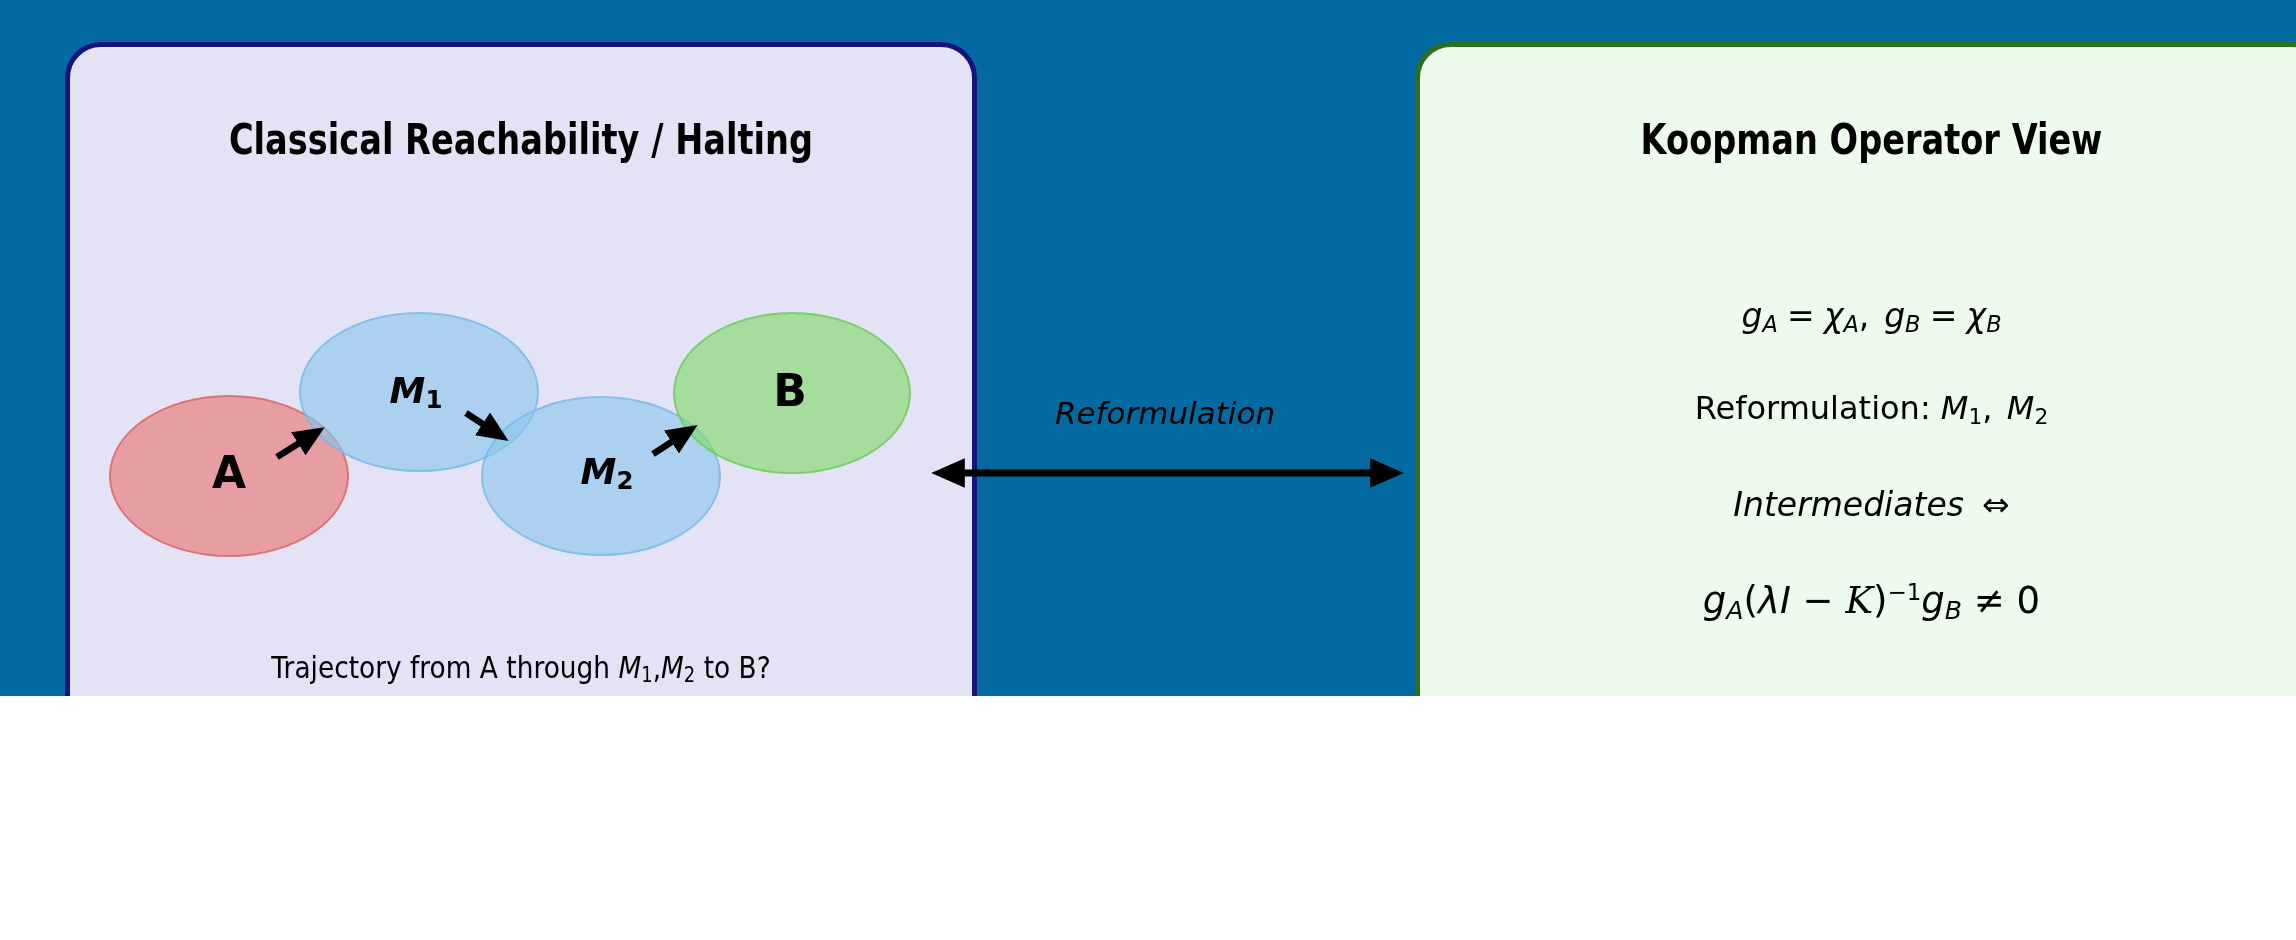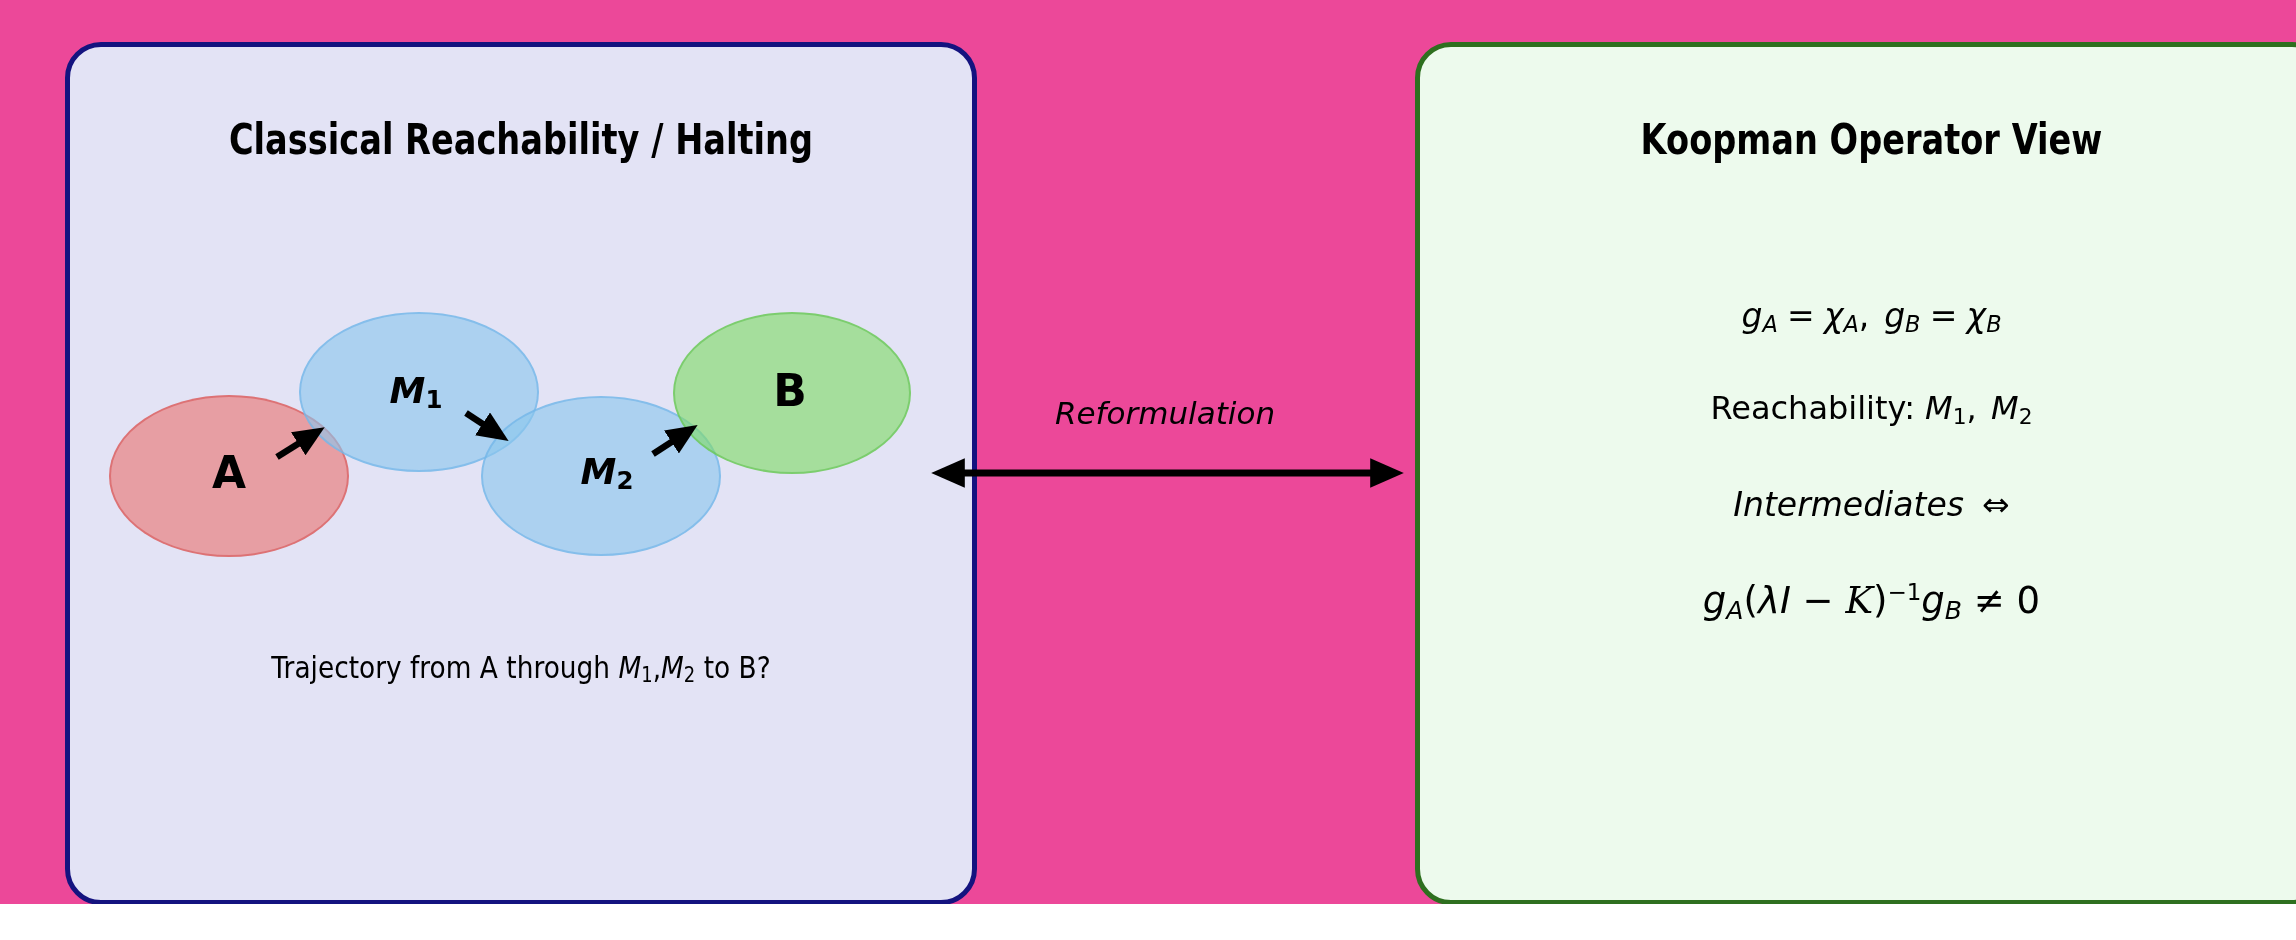--- a/index.html
+++ b/index.html
@@ -4,22 +4,22 @@
 <style>
   html, body {
     margin: 0;
     padding: 0;
     background: #ffffff;
     font-family: "DejaVu Sans", "Liberation Sans", sans-serif;
   }
   #canvas {
     position: relative;
     width: 2296px;
-    height: 904px;
-    background: #ec4899;
+    height: 696px;
+    background: #0369a1;
     overflow: hidden;
     color: #000;
   }
   .panel {
     position: absolute;
     top: 42px;
     height: 863px;
     border-style: solid;
     border-width: 5px;
     border-radius: 36px;
@@ -181,19 +181,19 @@
     </defs>
     <line x1="16" y1="28" x2="469" y2="28" stroke="#000000" stroke-width="7" marker-start="url(#ah2)" marker-end="url(#ah2)"></line>
   </svg>
 
   <section class="panel" id="right-panel" style="background-color: rgb(237, 250, 237); border-color: rgb(46, 111, 31);">
 
     <h2 class="panel-title">Koopman Operator View</h2>
 
     <p class="math-line" id="rp-line1"><i class="it">g</i><sub class="it">A</sub><span class="eq">=</span><i class="it">χ</i><sub class="it">A</sub><span class="listgap">,</span><i class="it">g</i><sub class="it">B</sub><span class="eq">=</span><i class="it">χ</i><sub class="it">B</sub></p>
 
-    <p class="math-line" id="rp-line2"><span>Reachability: </span><i class="it">M</i><sub>1</sub><span class="listgap">,</span><i class="it">M</i><sub>2</sub></p>
+    <p class="math-line" id="rp-line2"><span>Reformulation: </span><i class="it">M</i><sub>1</sub><span class="listgap">,</span><i class="it">M</i><sub>2</sub></p>
 
     <p class="math-line" id="rp-line3"><i class="it">Intermediates</i><span class="iff-gap">⇔</span></p>
 
     <p class="math-line" id="rp-line4"><i class="it">g</i><sub class="it">A</sub><span>(</span><i class="it">λ</i><i class="it">I</i><span> − </span><span class="script-k">K</span><span>)</span><sup>−1</sup><i class="it">g</i><sub class="it">B</sub><span> ≠ </span><span>0</span></p>
   </section>
 </div>
 
 </body></html>

